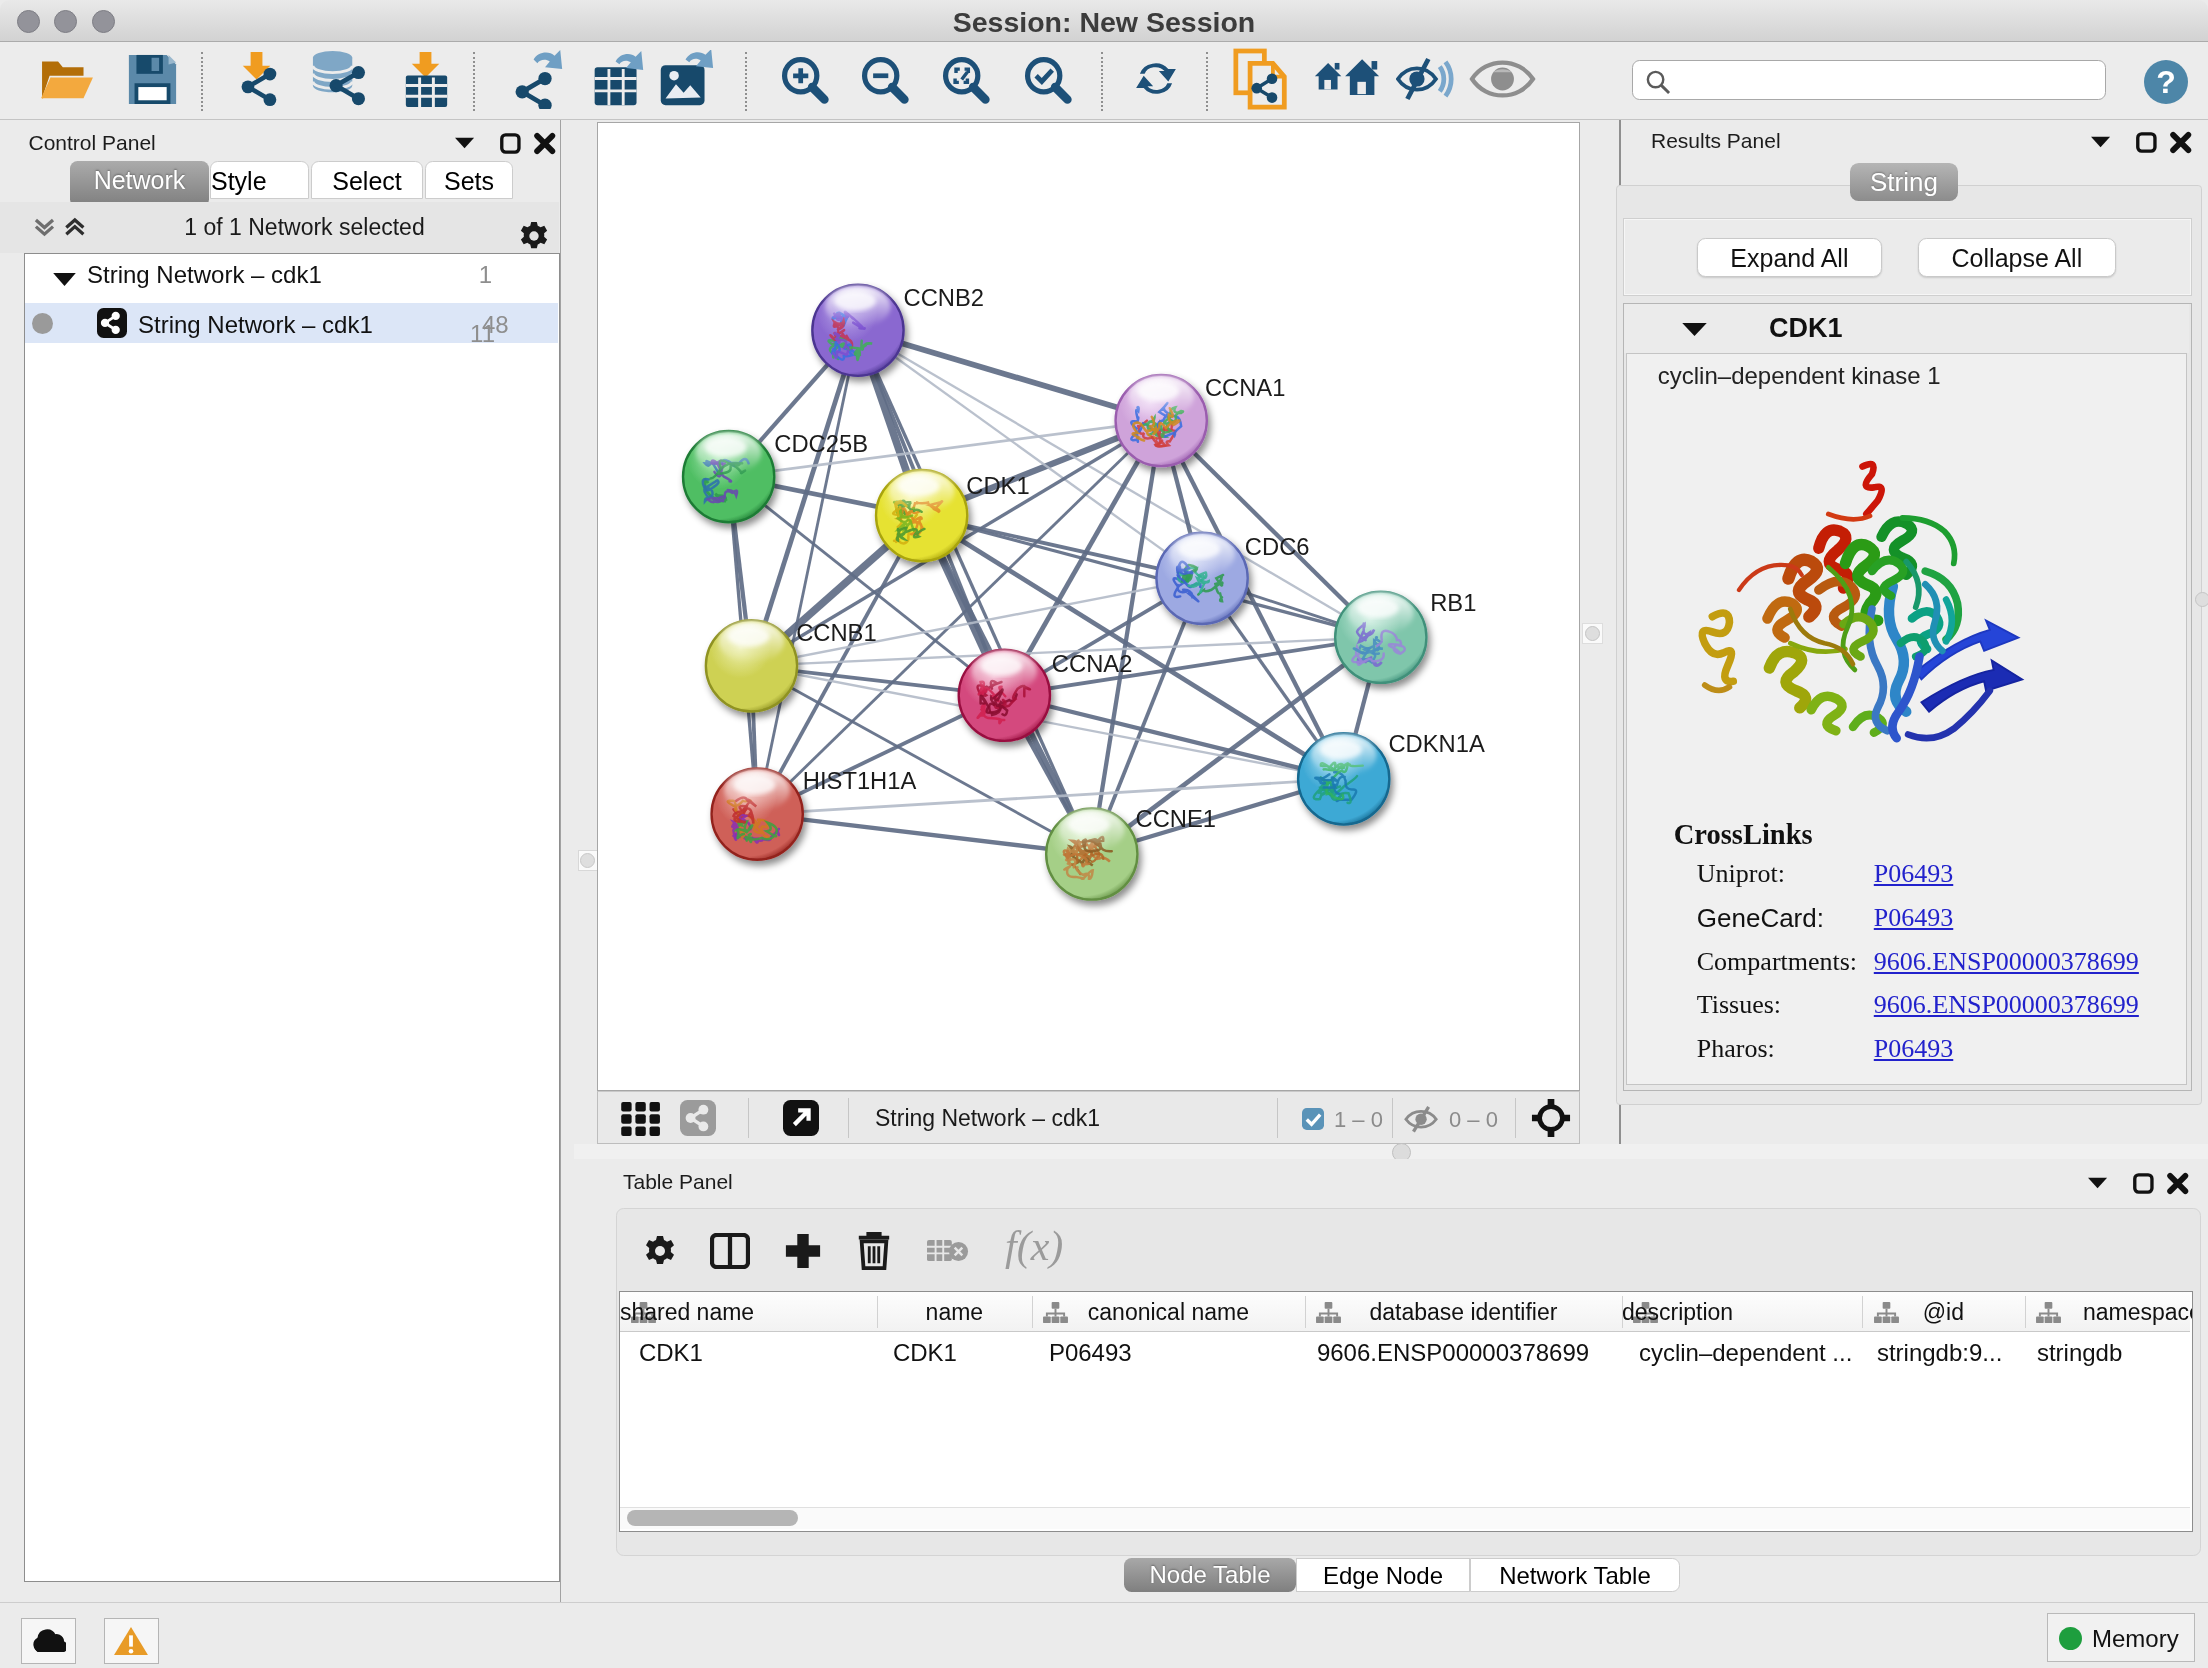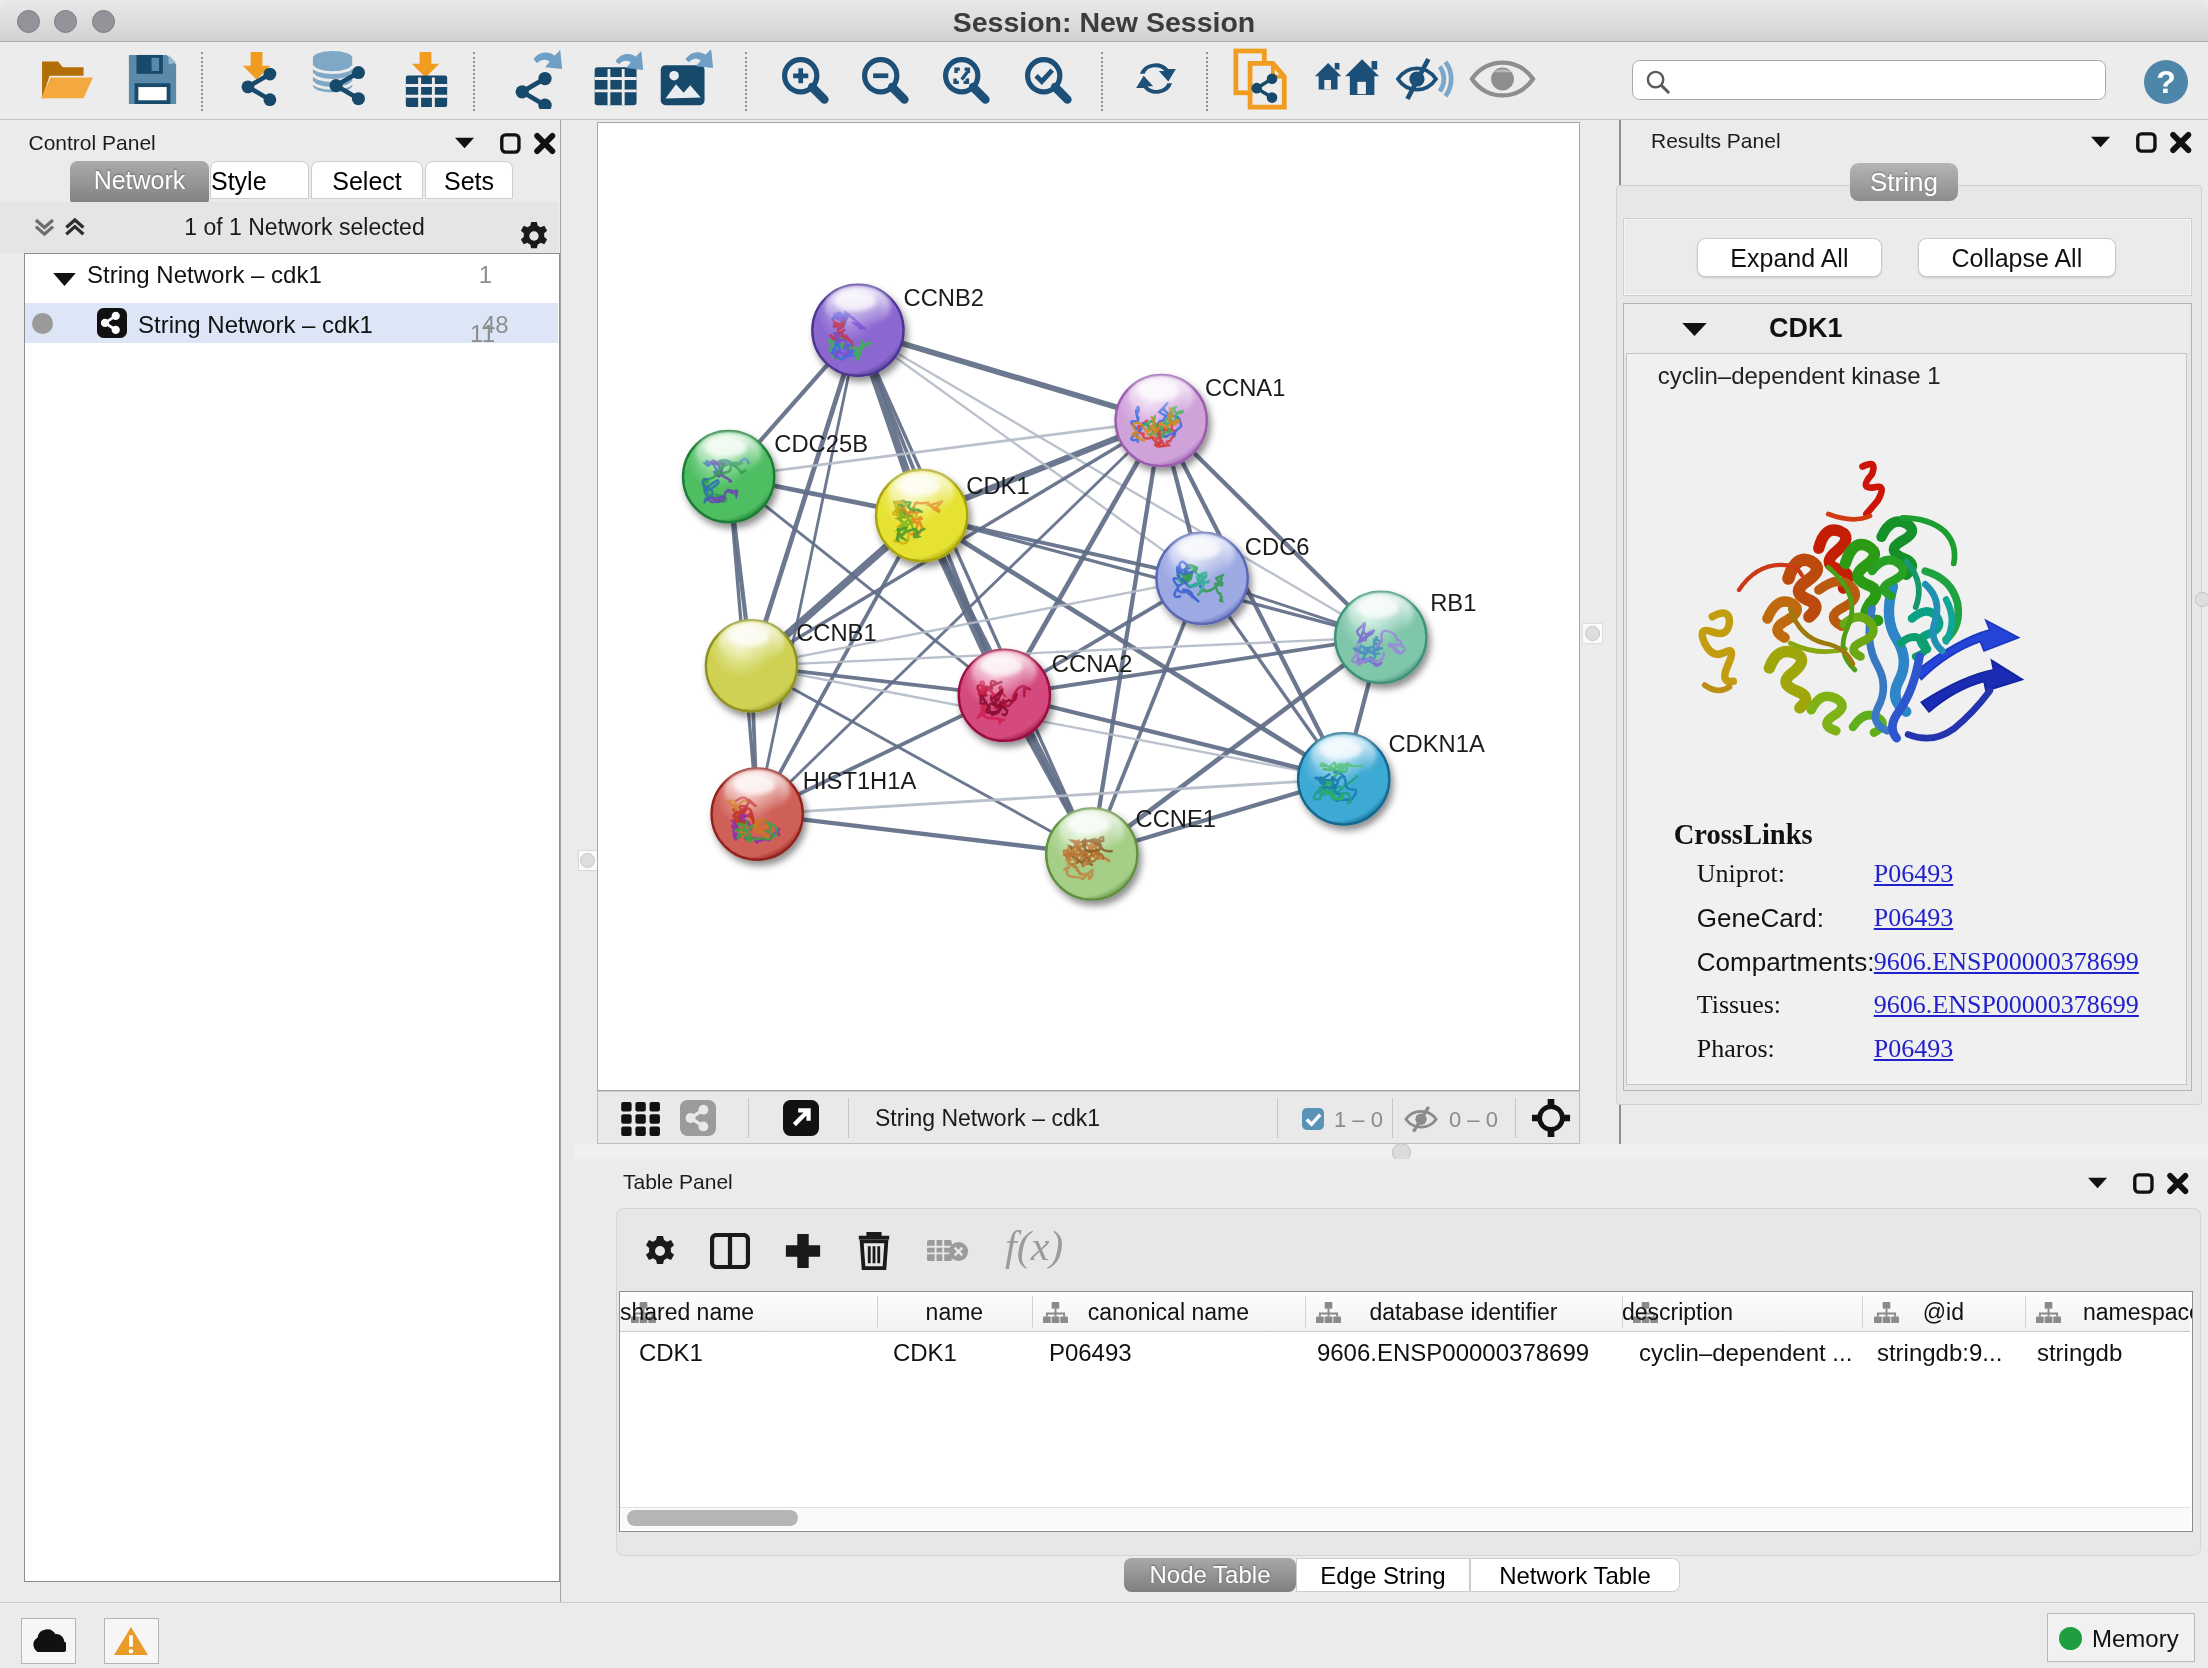--- a/index.html
+++ b/index.html
@@ -577,21 +577,21 @@
             <path d="M120 160 q10 30 36 36 q22 4 30 22" stroke="#9c7a0c" stroke-width="5"></path>
             <path d="M244 292 q26 10 48 -6 q20 -16 38 -40" stroke="#2433ae" stroke-width="7"></path>
             <path d="M256 210 q-6 36 -22 58 q-12 16 -2 28" stroke="#2d55cc" stroke-width="9"></path>
           </g>
         </svg>
         <div class="abs" style="left:47px;top:465px;font-family:'Liberation Serif',serif;font-size:28.5px;font-weight:bold;color:#111">CrossLinks</div>
         <div class="abs" style="left:70px;top:505px;font-family:'Liberation Serif',serif;font-size:26px;color:#111">Uniprot:</div>
         <div class="abs" style="left:247px;top:505px;font-family:'Liberation Serif',serif;font-size:26px;color:#2222cc;text-decoration:underline">P06493</div>
         <div class="abs" style="left:70px;top:549px;font-family:Liberation Sans, sans-serif;font-size:26px;color:#111">GeneCard:</div>
         <div class="abs" style="left:247px;top:549px;font-family:'Liberation Serif',serif;font-size:26px;color:#2222cc;text-decoration:underline">P06493</div>
-        <div class="abs" style="left:70px;top:593px;font-family:Liberation Sans, sans-serif;font-size:26px;color:#111">Compartments:</div>
+        <div class="abs" style="left:70px;top:593px;font-family:Liberation Serif, serif;font-size:26px;color:#111">Compartments:</div>
         <div class="abs" style="left:247px;top:593px;font-family:'Liberation Serif',serif;font-size:26px;color:#2222cc;text-decoration:underline">9606.ENSP00000378699</div>
         <div class="abs" style="left:70px;top:636px;font-family:'Liberation Serif',serif;font-size:26px;color:#111">Tissues:</div>
         <div class="abs" style="left:247px;top:636px;font-family:'Liberation Serif',serif;font-size:26px;color:#2222cc;text-decoration:underline">9606.ENSP00000378699</div>
         <div class="abs" style="left:70px;top:680px;font-family:'Liberation Serif',serif;font-size:26px;color:#111">Pharos:</div>
         <div class="abs" style="left:247px;top:680px;font-family:'Liberation Serif',serif;font-size:26px;color:#2222cc;text-decoration:underline">P06493</div>
       </div>
     </div>
   </div>
 <div class="abs" style="left:1582px;top:623px;width:21px;height:21px;background:#fafafa;border:1px solid #ddd"></div>
 <div class="abs" style="left:1585px;top:626px;width:15px;height:15px;border-radius:50%;background:#dedede;border:1px solid #c4c4c4"></div>
@@ -705,21 +705,21 @@
         <div class="abs" style="left:429px;top:47px;font-size:24px;color:#111;white-space:nowrap">P06493</div>
         <div class="abs" style="left:697px;top:47px;font-size:24px;color:#111;white-space:nowrap">9606.ENSP00000378699</div>
         <div class="abs" style="left:1019px;top:47px;font-size:24px;color:#111;white-space:nowrap">cyclin–dependent ...</div>
         <div class="abs" style="left:1257px;top:47px;font-size:24px;color:#111;white-space:nowrap">stringdb:9...</div>
         <div class="abs" style="left:1417px;top:47px;font-size:24px;color:#111;white-space:nowrap">stringdb</div>
         <div class="abs" style="left:0;top:215px;width:1570px;height:22px;background:#fafafa;border-top:1px solid #e0e0e0"></div>
         <div class="abs" style="left:7.6px;top:218px;width:171px;height:16px;background:#b5b5b5;border-radius:8.6px"></div>
       </div>
     </div>
     <div class="abs" style="left:550px;top:399px;width:172px;height:34px;background:linear-gradient(#a8a8a8,#7f7f7f);border-radius:7.6px;color:#fff;font-size:24px;text-align:center;line-height:34px;text-shadow:0 -1px 1.9px #666">Node Table</div>
-    <div class="abs" style="left:722px;top:399px;width:174px;height:34px;background:#fff;border:1px solid #ccc;color:#000;font-size:24px;text-align:center;line-height:34px">Edge String</div>
+    <div class="abs" style="left:722px;top:399px;width:174px;height:34px;background:#fff;border:1px solid #ccc;color:#000;font-size:24px;text-align:center;line-height:34px">Edge Node</div>
     <div class="abs" style="left:896px;top:399px;width:210px;height:34px;background:#fff;border:1px solid #ccc;border-radius:0 7.6px 7.6px 0;color:#000;font-size:24px;text-align:center;line-height:34px">Network Table</div>
   </div>
 <div class="abs" style="left:0;top:1602px;width:2208px;height:67px;background:#ebebeb;border-top:1.9px solid #cdcdcd">
     <div class="abs" style="left:21px;top:15px;width:55px;height:46px;background:#f6f6f6;border:1.9px solid #b5b5b5">
       <svg class="abs" style="left:7.6px;top:9.5px" width="36" height="25" viewBox="0 0 38 26">
         <path d="M10 24 a8 8 0 0 1 -2 -15 a10 10 0 0 1 19 -3 a7 7 0 0 1 3 13 z M26 24 a6 6 0 0 0 4 -11 a8 8 0 0 0 -6 -2" fill="#111"></path>
         <path d="M8 24 h28 a6 6 0 0 0 0 -11 a8 8 0 0 0 -13 -6 a8 8 0 0 0 -15 4 a8 8 0 0 0 0 13 z" fill="#111"></path>
       </svg>
     </div>
     <div class="abs" style="left:104px;top:15px;width:55px;height:46px;background:#f6f6f6;border:1.9px solid #b5b5b5">

